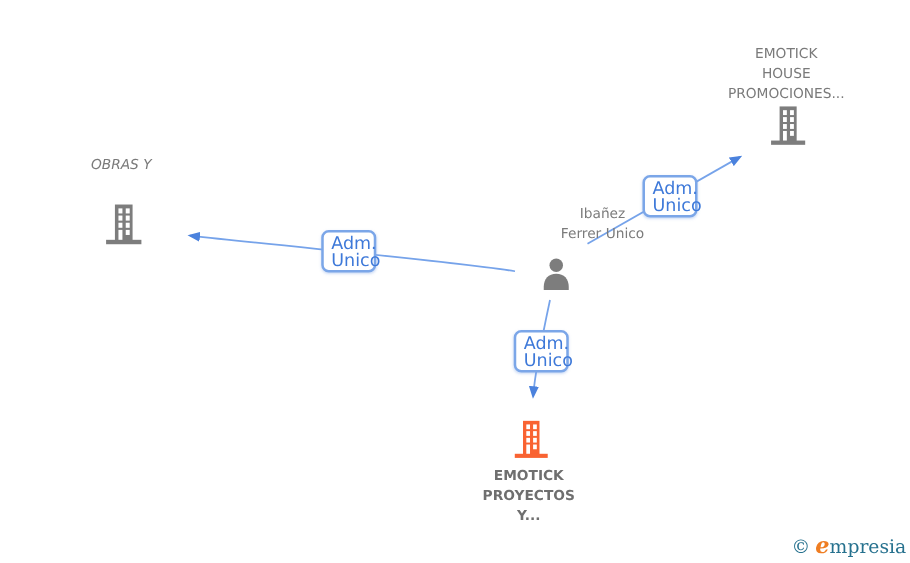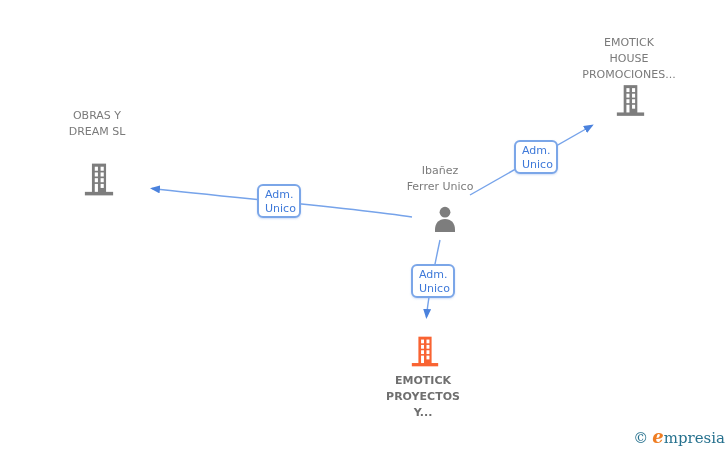--- a/index.html
+++ b/index.html
@@ -25,42 +25,42 @@
   .node-label {
     position: absolute;
     transform: translateX(-50%);
     text-align: center;
     font-size: 11px;
     line-height: 16px;
     color: #7a7a7a;
     white-space: nowrap;
     z-index: 2;
   }
-  .node-label.person-name { color: #7b7b7b; }
+  .node-label.person-name { color: #7b7b7b; margin-left: 42px; }
   .node-label.highlight {
     font-weight: 700;
     color: #6f6f6f;
   }
   .node-icon {
     position: absolute;
     z-index: 2;
     cursor: pointer;
   }
   .icon-gray  { fill: #7d7d7d; }
   .icon-orange{ fill: #f96332; }
   .edge-label {
     position: absolute;
     box-sizing: border-box;
     width: 44px;
     height: 34px;
     background: #ffffff;
     border: 2px solid #7ba6e8;
     border-radius: 6px;
     box-shadow: 0 1px 2px rgba(120,160,230,0.35);
-    font-size: 11px;
+    font-size: 14px;
     line-height: 14px;
     color: #3e79d9;
     padding: 2px 0 0 6px;
     z-index: 3;
   }
   .watermark {
     position: absolute;
     right: 3px;
     bottom: 3px;
     z-index: 2;
@@ -95,23 +95,22 @@
     <defs>
       <marker id="arrowhead" viewBox="0 0 10 8" refX="8" refY="4" markerWidth="10" markerHeight="8" markerUnits="userSpaceOnUse" orient="auto">
         <path d="M0,0 L10,4 L0,8 z" fill="#4b82dd"></path>
       </marker>
     </defs>
     <path class="edge-path" d="M412,217 C350,207.5 235,198 152,188.5" marker-end="url(#arrowhead)"></path>
     <path class="edge-path" d="M470,195 L592,125.5" marker-end="url(#arrowhead)"></path>
     <path class="edge-path" d="M440,240 C437,254 428,298 426.5,317" marker-end="url(#arrowhead)"></path>
   </svg>
 
-  <div class="node-label" style="left:97px; top:108px;">
+  <div class="node-label" style="left:97px; top:124px;font-style:italic;">
     <div>OBRAS Y</div>
-    <div>DREAM SL</div>
   </div>
   <svg class="node-icon icon-gray" style="left:84px; top:161px;" width="30" height="37" viewBox="0 0 34 40">
     <rect x="9" y="2" width="16" height="33"></rect>
     <rect x="1" y="34" width="32" height="4"></rect>
     <g fill="#ffffff">
       <rect x="12.2" y="5.5" width="3.6" height="4.6"></rect>
         <rect x="18.8" y="5.5" width="3.6" height="4.6"></rect>
       <rect x="12.2" y="12" width="3.6" height="4.6"></rect>
         <rect x="18.8" y="12" width="3.6" height="4.6"></rect>
       <rect x="12.2" y="18.5" width="3.6" height="4.6"></rect>

